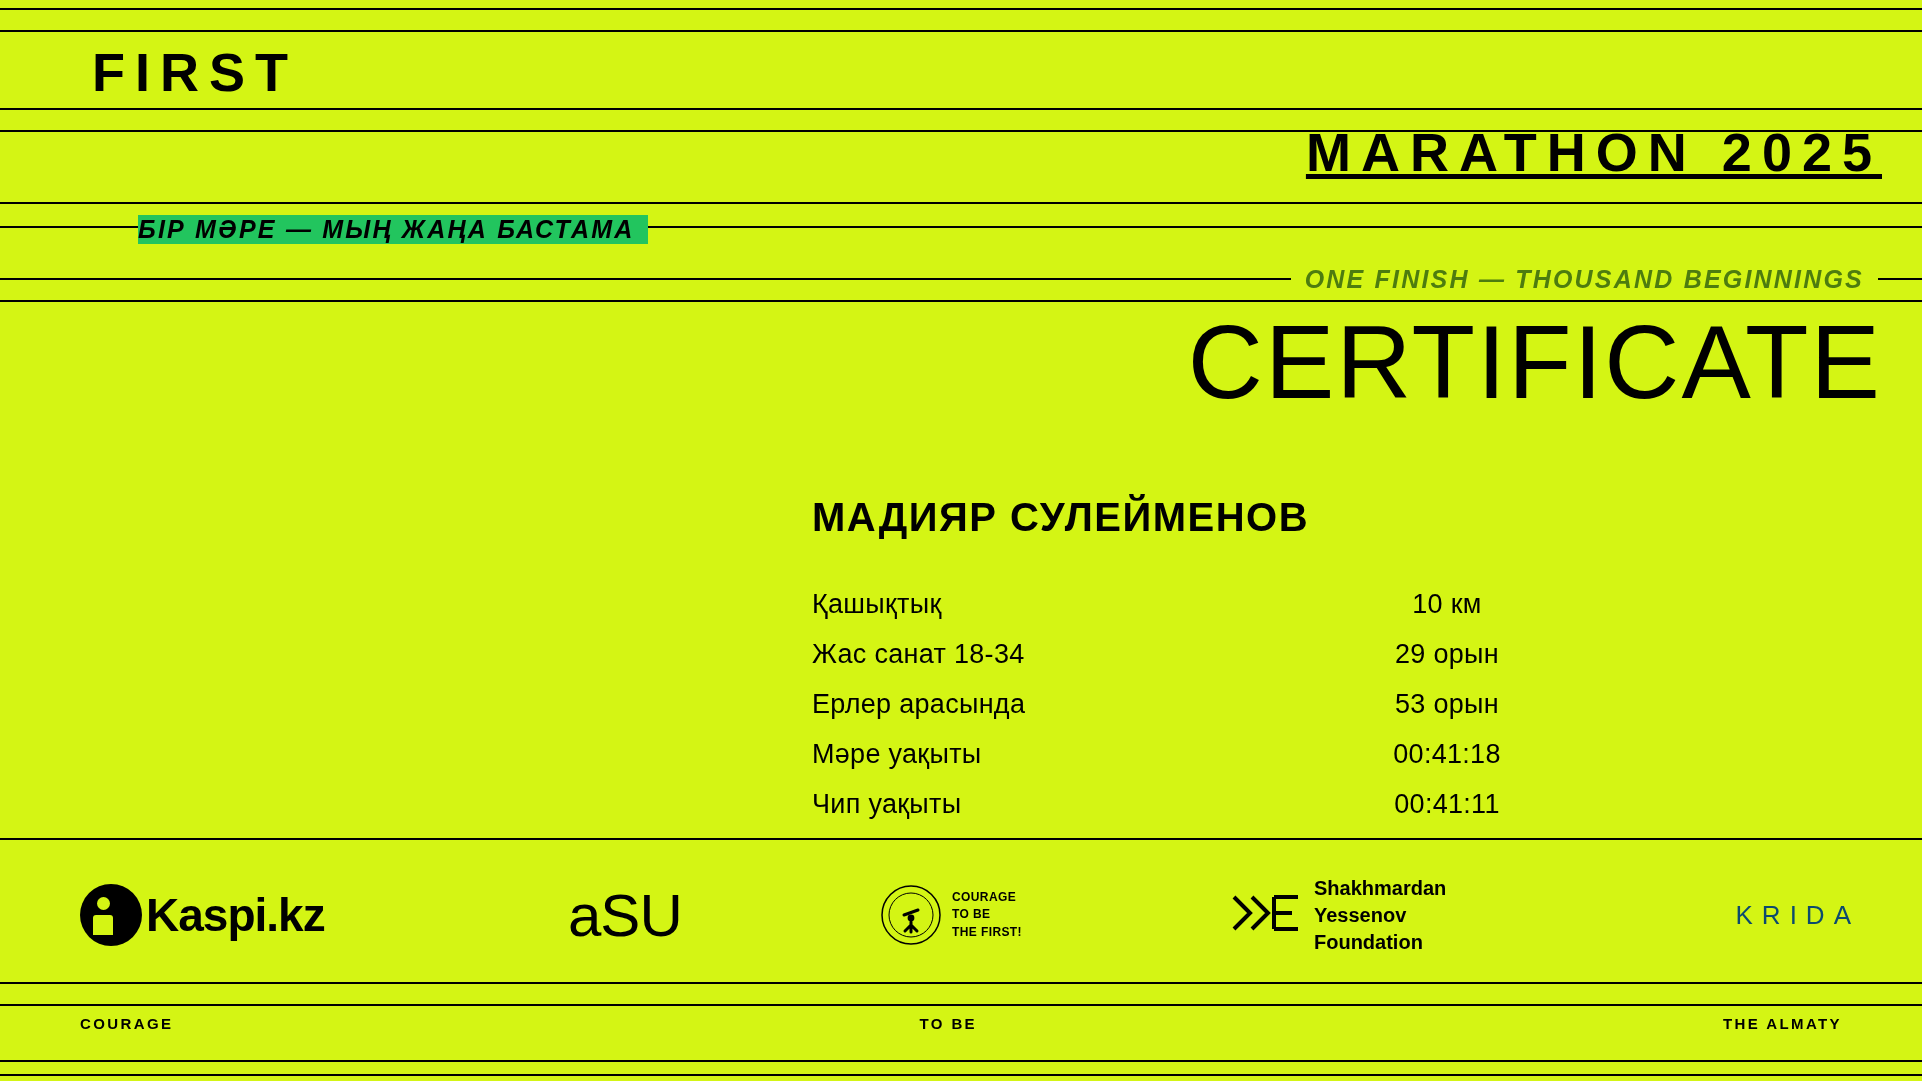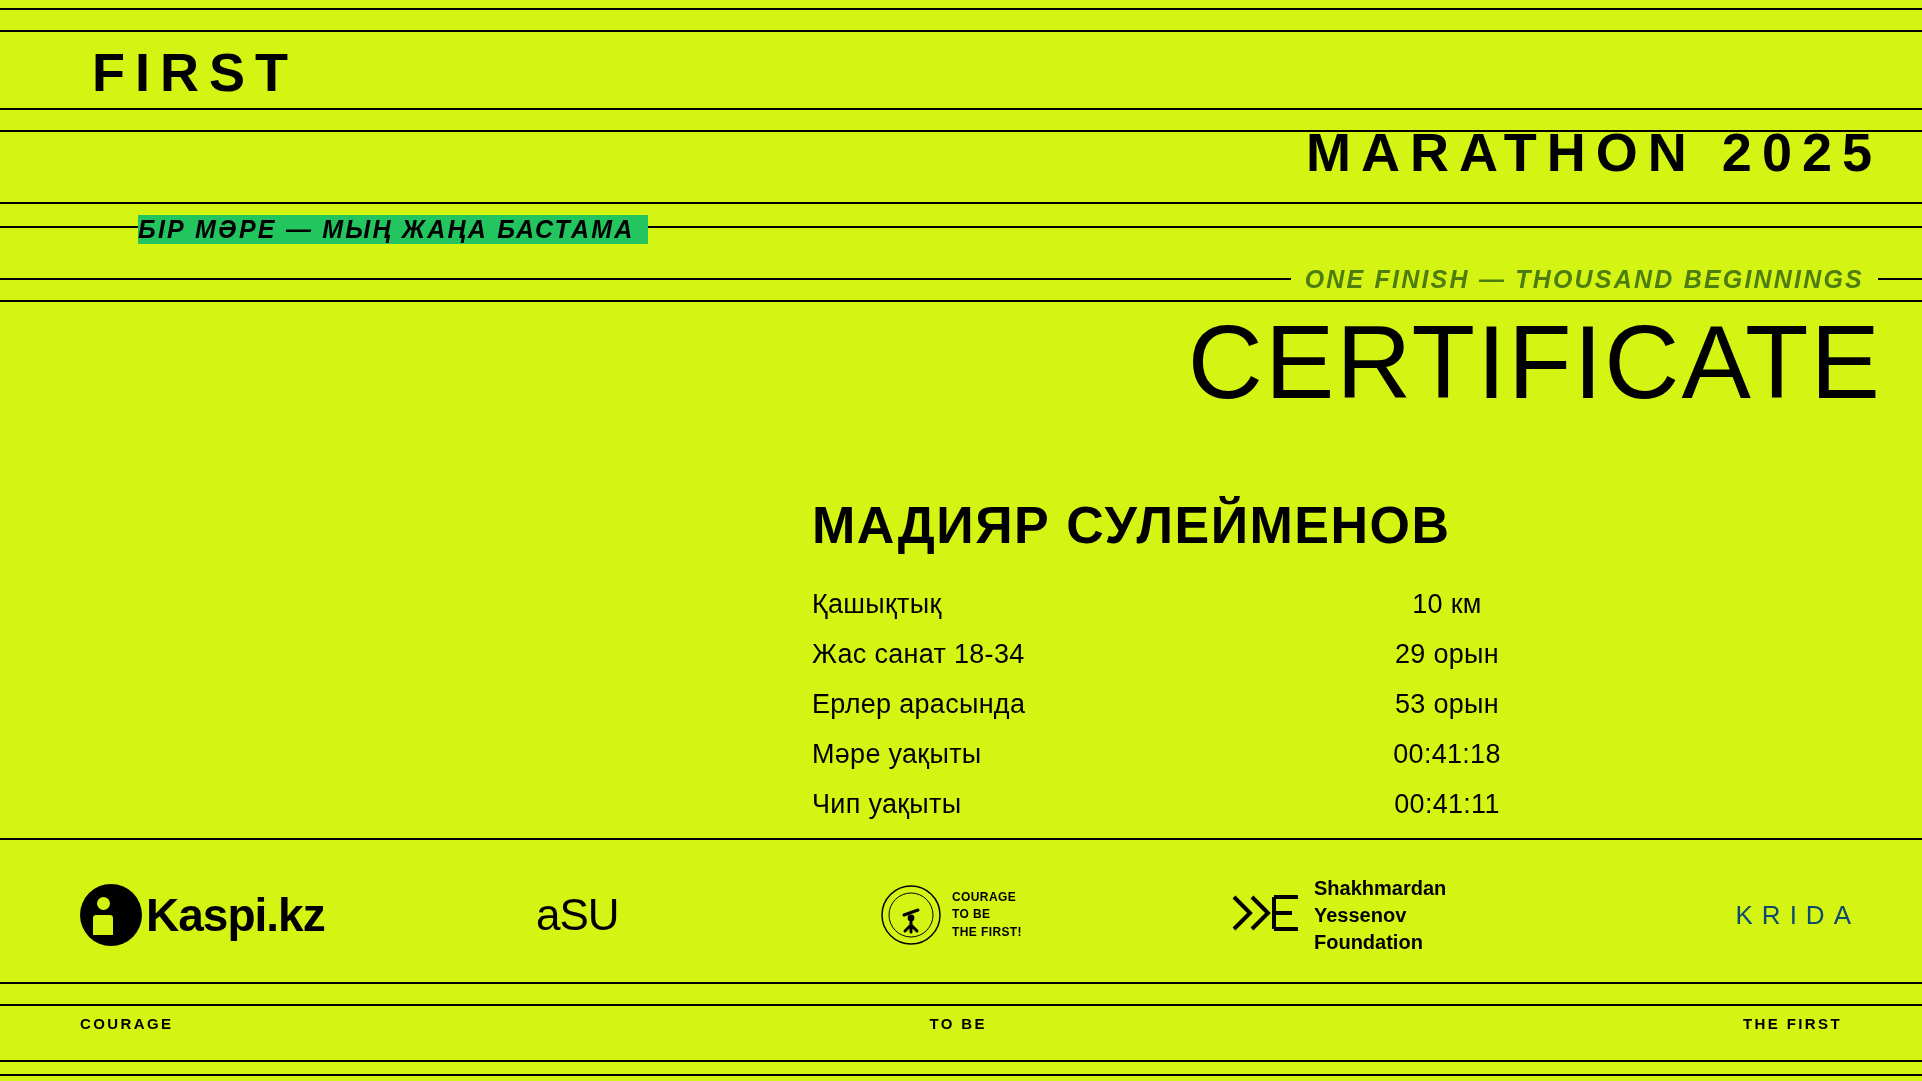--- a/index.html
+++ b/index.html
@@ -40,20 +40,21 @@
   .marathon {
     position: absolute;
     right: 40px;
     top: 125px;
     font-size: 54px;
     font-weight: 700;
     letter-spacing: 10px;
     color: #000;
     line-height: 1;
     text-align: right;
+    text-decoration: underline;
   }
   .slogan-kz {
     position: absolute;
     left: 138px;
     top: 215px;
     font-size: 25px;
     font-weight: 700;
     font-style: italic;
     letter-spacing: 2.2px;
     color: #000;
@@ -82,21 +83,21 @@
     letter-spacing: 2px;
     color: #000;
     line-height: 1;
     text-align: right;
   }
   
   .athlete-name {
     position: absolute;
     left: 812px;
     top: 495px;
-    font-size: 52px;
+    font-size: 40px;
     font-weight: 700;
     letter-spacing: 1.5px;
     color: #000;
   }
   .results {
     position: absolute;
     left: 812px;
     top: 589px;
     width: 740px;
   }
@@ -163,22 +164,22 @@
     border-radius: 3px 3px 0 0;
   }
   .kaspi-text {
     font-size: 46px;
     font-weight: 700;
     letter-spacing: -1px;
     color: #000;
   }
   .asu {
     position: absolute;
-    left: 536px;
-    font-size: 44px;
+    left: 568px;
+    font-size: 60px;
     font-weight: 400;
     letter-spacing: -1px;
     color: #000;
   }
   .courage-fund {
     position: absolute;
     left: 880px;
     display: flex;
     align-items: center;
     gap: 10px;
@@ -320,16 +321,16 @@
         <span>Foundation</span>
       </span>
     </div>
 
     <div class="krida">KRIDA</div>
   </div>
 
   <div class="footer">
     <span>COURAGE</span>
     <span>TO BE</span>
-    <span>THE FIRST</span>
+    <span>THE ALMATY</span>
   </div>
 
 </div>
 
 </body></html>

